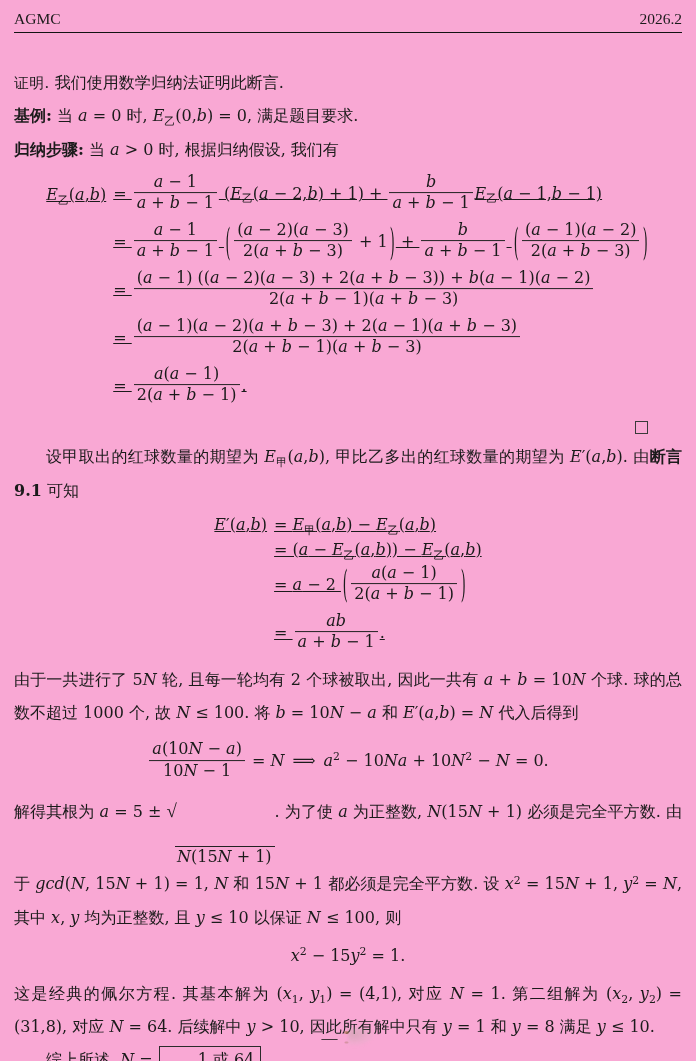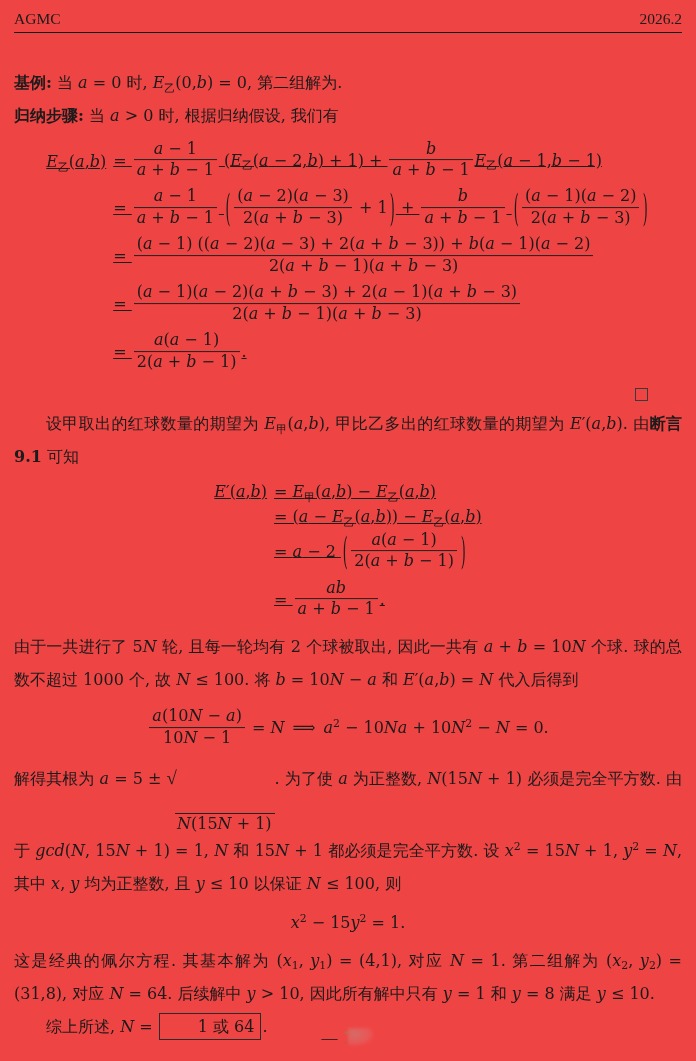--- a/index.html
+++ b/index.html
@@ -1,21 +1,21 @@
 <!DOCTYPE html>
 <html lang="zh"><head>
 <meta charset="utf-8">
 <style>
   html,body{margin:0;padding:0;background:#ffffff;}
   .page{
     position:relative;
     width:696px;height:1061px;
     box-sizing:border-box;
     padding:6px 14px 0 14px;
-    background:#ef4444;
+    background:#f9a8d4;
     color:#1b1b1b;
     font-family:"Liberation Serif","DejaVu Serif",serif;
     font-size:16px;
     overflow:hidden;
   }
   
   .hdr{
     display:flex;justify-content:space-between;align-items:flex-end;
     padding:4px 0 4px 0;
     border-bottom:1.4px solid #131313;
@@ -73,21 +73,22 @@
 </style>
 </head>
 <body>
 
 <div class="page">
   <div class="hdr">
     <span>AGMC</span>
     <span>2026.2</span>
   </div>
   <div class="doc">
-      <div class="para"><span class="bold"><span class="mo">基例:</span></span><span class="mo"> 当 </span><span class="mv">a</span><span class="mo"> = 0 时, </span><span class="mv">E</span><span class="msub"><span class="mo">乙</span></span><span class="mo">(0,</span><span class="mv">b</span><span class="mo">) = 0, 第二组解为.</span></div>
+      <div class="para"><span class="kai"><span class="mo">证明.</span></span><span class="mo"> 我们使用数学归纳法证明此断言.</span></div>
+      <div class="para"><span class="bold"><span class="mo">基例:</span></span><span class="mo"> 当 </span><span class="mv">a</span><span class="mo"> = 0 时, </span><span class="mv">E</span><span class="msub"><span class="mo">乙</span></span><span class="mo">(0,</span><span class="mv">b</span><span class="mo">) = 0, 满足题目要求.</span></div>
       <div class="para"><span class="bold"><span class="mo">归纳步骤:</span></span><span class="mo"> 当 </span><span class="mv">a</span><span class="mo"> &gt; 0 时, 根据归纳假设, 我们有</span></div>
       <div class="align">
         <div class="arow">
           <span class="acell al"><span class="mv">E</span><span class="msub"><span class="mo">乙</span></span><span class="mo">(</span><span class="mv">a</span><span class="mo">,</span><span class="mv">b</span><span class="mo">)</span></span>
           <span class="acell ar"><span class="mo">= </span><span class="frac"><span class="num"><span class="mv">a</span><span class="mo"> − 1</span></span><span class="den"><span class="mv">a</span><span class="mo"> + </span><span class="mv">b</span><span class="mo"> − 1</span></span></span><span class="mo"> (</span><span class="mv">E</span><span class="msub"><span class="mo">乙</span></span><span class="mo">(</span><span class="mv">a</span><span class="mo"> − 2,</span><span class="mv">b</span><span class="mo">) + 1) + </span><span class="frac"><span class="num"><span class="mv">b</span></span><span class="den"><span class="mv">a</span><span class="mo"> + </span><span class="mv">b</span><span class="mo"> − 1</span></span></span><span class="mv">E</span><span class="msub"><span class="mo">乙</span></span><span class="mo">(</span><span class="mv">a</span><span class="mo"> − 1,</span><span class="mv">b</span><span class="mo"> − 1)</span></span>
         </div>
         <div class="arow">
           <span class="acell al"></span>
           <span class="acell ar"><span class="mo">= </span><span class="frac"><span class="num"><span class="mv">a</span><span class="mo"> − 1</span></span><span class="den"><span class="mv">a</span><span class="mo"> + </span><span class="mv">b</span><span class="mo"> − 1</span></span></span><span class="mo"> </span><span class="pgroup">
               <span class="bigp">(</span>

